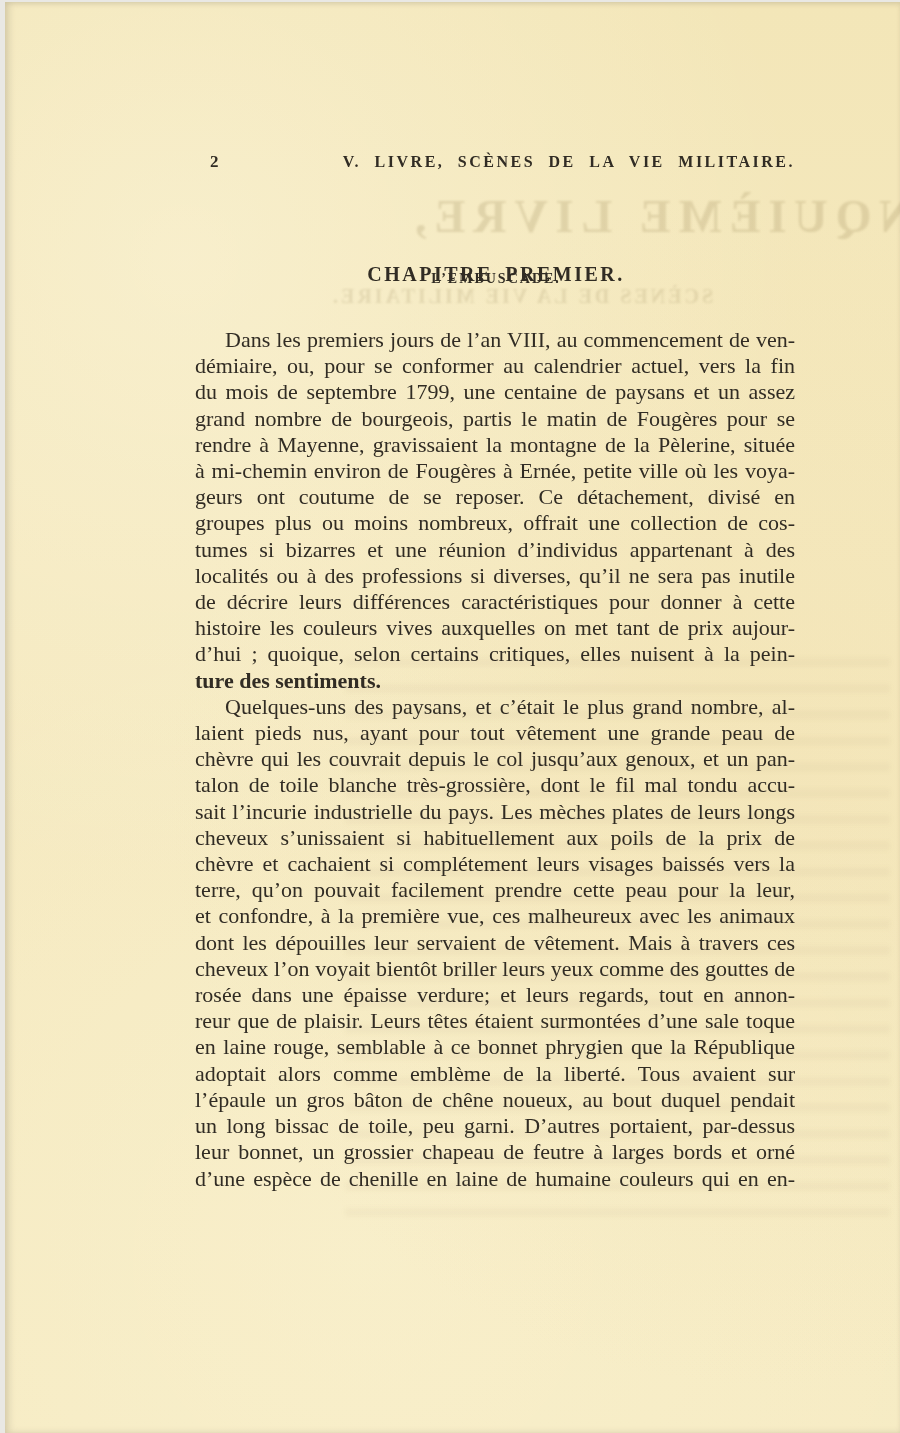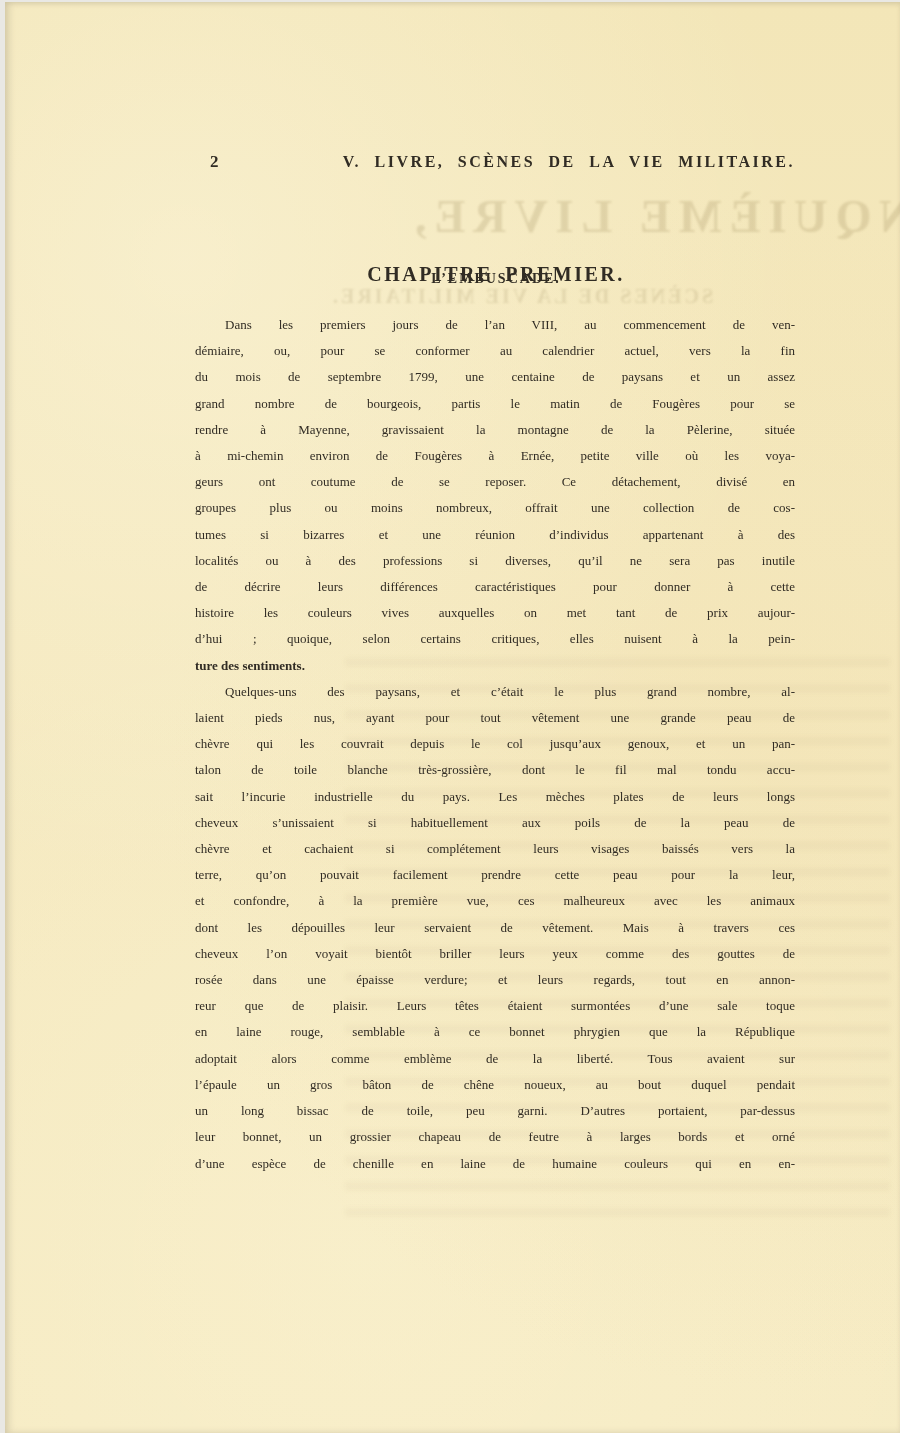--- a/index.html
+++ b/index.html
@@ -35,22 +35,22 @@
     text-align:center;font-size:20px;font-weight:bold;
     letter-spacing:2.5px;word-spacing:5px;margin-top:41px;
   }
   .section-heading{
     position:absolute;left:192px;top:269px;width:598px;
     text-align:center;font-size:14px;font-weight:bold;
     letter-spacing:2px;
   }
   
   .body-text{
-    position:absolute;left:190px;top:310px;width:600px;
-    font-size:13px;line-height:26.2px;
+    position:absolute;left:190px;top:325px;width:600px;
+    font-size:22px;line-height:26.2px;
   }
   .body-text .line{
     text-align:justify;text-align-last:justify;
     white-space:normal;
   }
   .body-text .line.short-last{text-align-last:left;font-weight:bold;}
   .body-text .line.indent{text-indent:30px;}
   
   .showthrough-title{
     position:absolute;top:188px;right:-80px;
@@ -102,21 +102,21 @@
       <div class="line">localités ou à des professions si diverses, qu’il ne sera pas inutile</div>
       <div class="line">de décrire leurs différences caractéristiques pour donner à cette</div>
       <div class="line">histoire les couleurs vives auxquelles on met tant de prix aujour-</div>
       <div class="line">d’hui ; quoique, selon certains critiques, elles nuisent à la pein-</div>
       <div class="line short-last">ture des sentiments.</div>
       <div class="line indent">Quelques-uns des paysans, et c’était le plus grand nombre, al-</div>
       <div class="line">laient pieds nus, ayant pour tout vêtement une grande peau de</div>
       <div class="line">chèvre qui les couvrait depuis le col jusqu’aux genoux, et un pan-</div>
       <div class="line">talon de toile blanche très-grossière, dont le fil mal tondu accu-</div>
       <div class="line">sait l’incurie industrielle du pays. Les mèches plates de leurs longs</div>
-      <div class="line">cheveux s’unissaient si habituellement aux poils de la peau de</div>
+      <div class="line">cheveux s’unissaient si habituellement aux poils de la prix de</div>
       <div class="line">chèvre et cachaient si complétement leurs visages baissés vers la</div>
       <div class="line">terre, qu’on pouvait facilement prendre cette peau pour la leur,</div>
       <div class="line">et confondre, à la première vue, ces malheureux avec les animaux</div>
       <div class="line">dont les dépouilles leur servaient de vêtement. Mais à travers ces</div>
       <div class="line">cheveux l’on voyait bientôt briller leurs yeux comme des gouttes de</div>
       <div class="line">rosée dans une épaisse verdure; et leurs regards, tout en annon-</div>
       <div class="line">reur que de plaisir. Leurs têtes étaient surmontées d’une sale toque</div>
       <div class="line">en laine rouge, semblable à ce bonnet phrygien que la République</div>
       <div class="line">adoptait alors comme emblème de la liberté. Tous avaient sur</div>
       <div class="line">l’épaule un gros bâton de chêne noueux, au bout duquel pendait</div>

